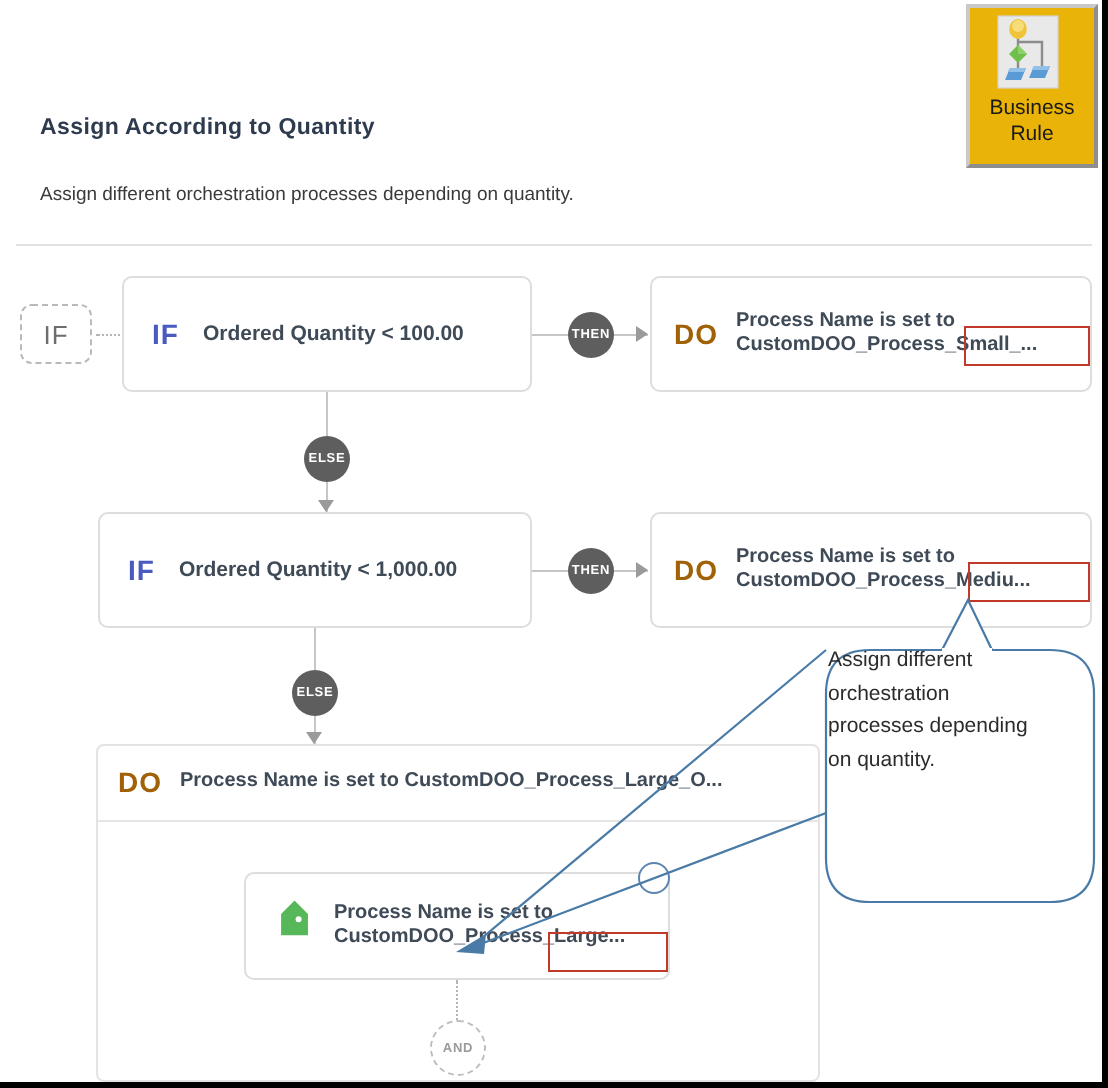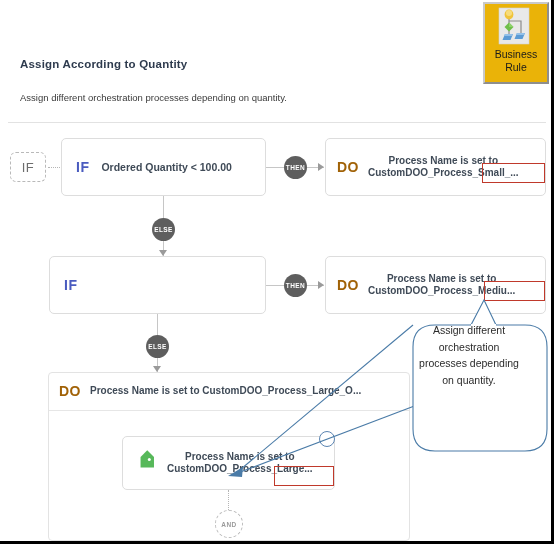--- a/index.html
+++ b/index.html
@@ -95,21 +95,20 @@
     line-height: 13px;
   }
 
   
   #canvas {
     position: absolute;
     left: 0;
     top: 122px;
     width: 551px;
     height: 419px;
-    text-align: center;
   }
 
   .node {
     position: absolute;
     box-sizing: border-box;
     background: #ffffff;
     border: 1px solid #dddddd;
     border-radius: 5px;
   }
 
@@ -326,20 +325,21 @@
     <div class="badge" style="left:152px; top:96px; width:23px; height:23px;">
       <span>ELSE</span>
     </div>
     <div class="line-v" style="left:163px; top:119px; height:15px;"></div>
     <svg style="position:absolute; left:159px; top:128px;" width="9" height="10">
       <polygon points="0,0 8,0 4,6" fill="#9a9a9a"></polygon>
     </svg>
 
     <div class="node node-if" style="left:49px; top:134px; width:217px; height:58px;">
       <span class="kw-if">IF</span>
+      <span class="cond-text">Ordered Quantity &lt; 1,000.00</span>
     </div>
 
     <div class="line-h" style="left:266px; top:163px; width:18px;"></div>
     <div class="badge" style="left:284px; top:152px; width:23px; height:23px;">
       <span>THEN</span>
     </div>
     <div class="line-h" style="left:307px; top:163px; width:17px;"></div>
     <svg style="position:absolute; left:318px; top:159px;" width="10" height="9">
       <polygon points="0,0 6,4 0,8" fill="#9a9a9a"></polygon>
     </svg>

